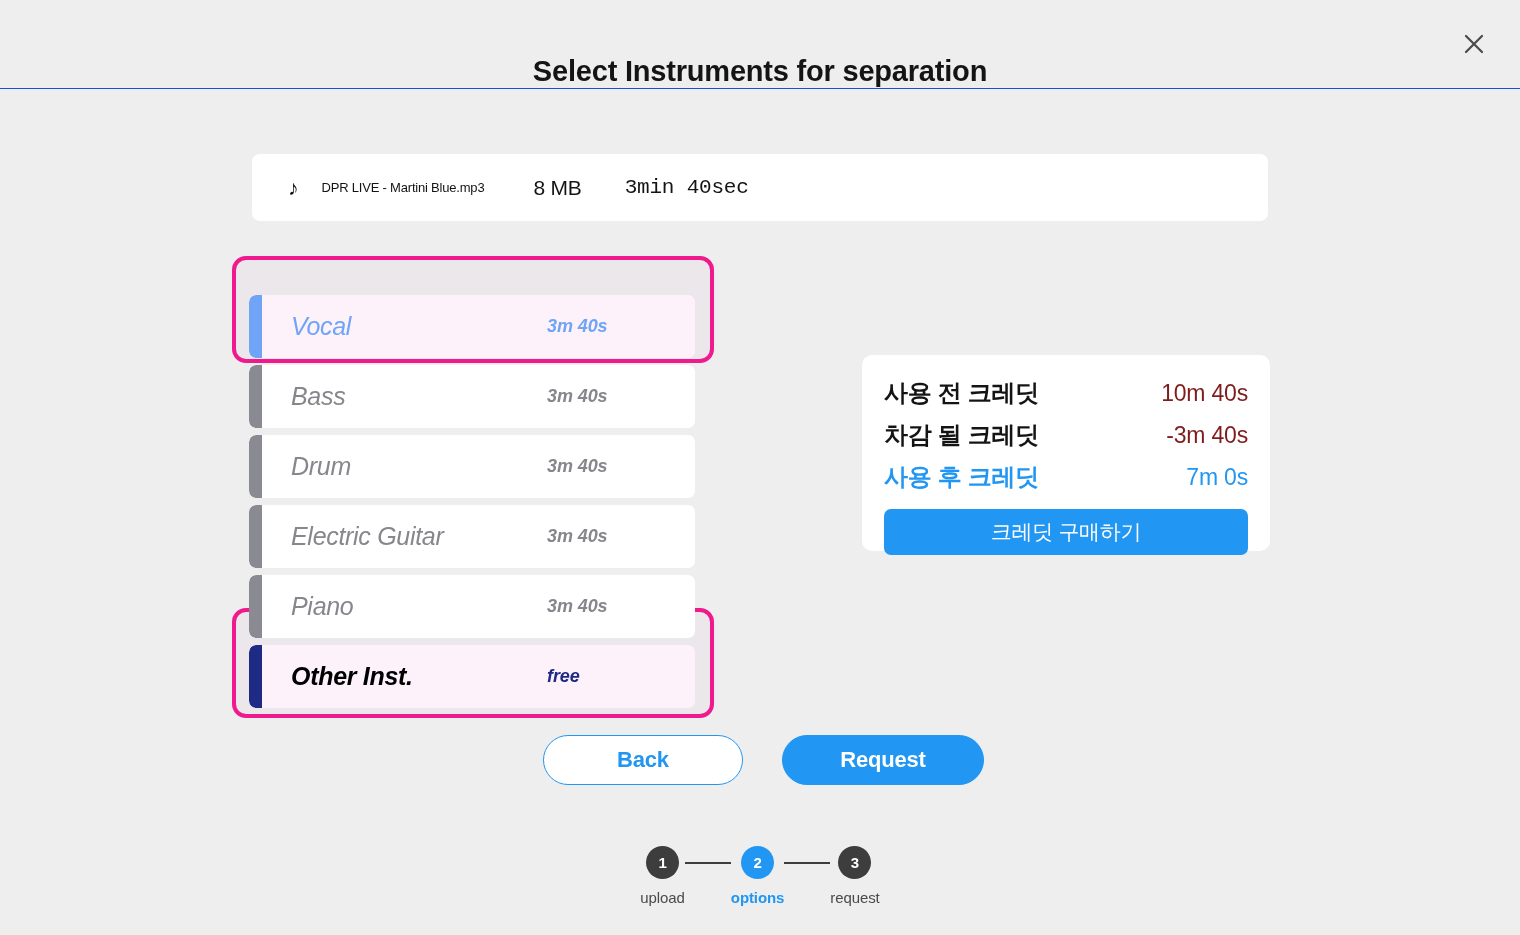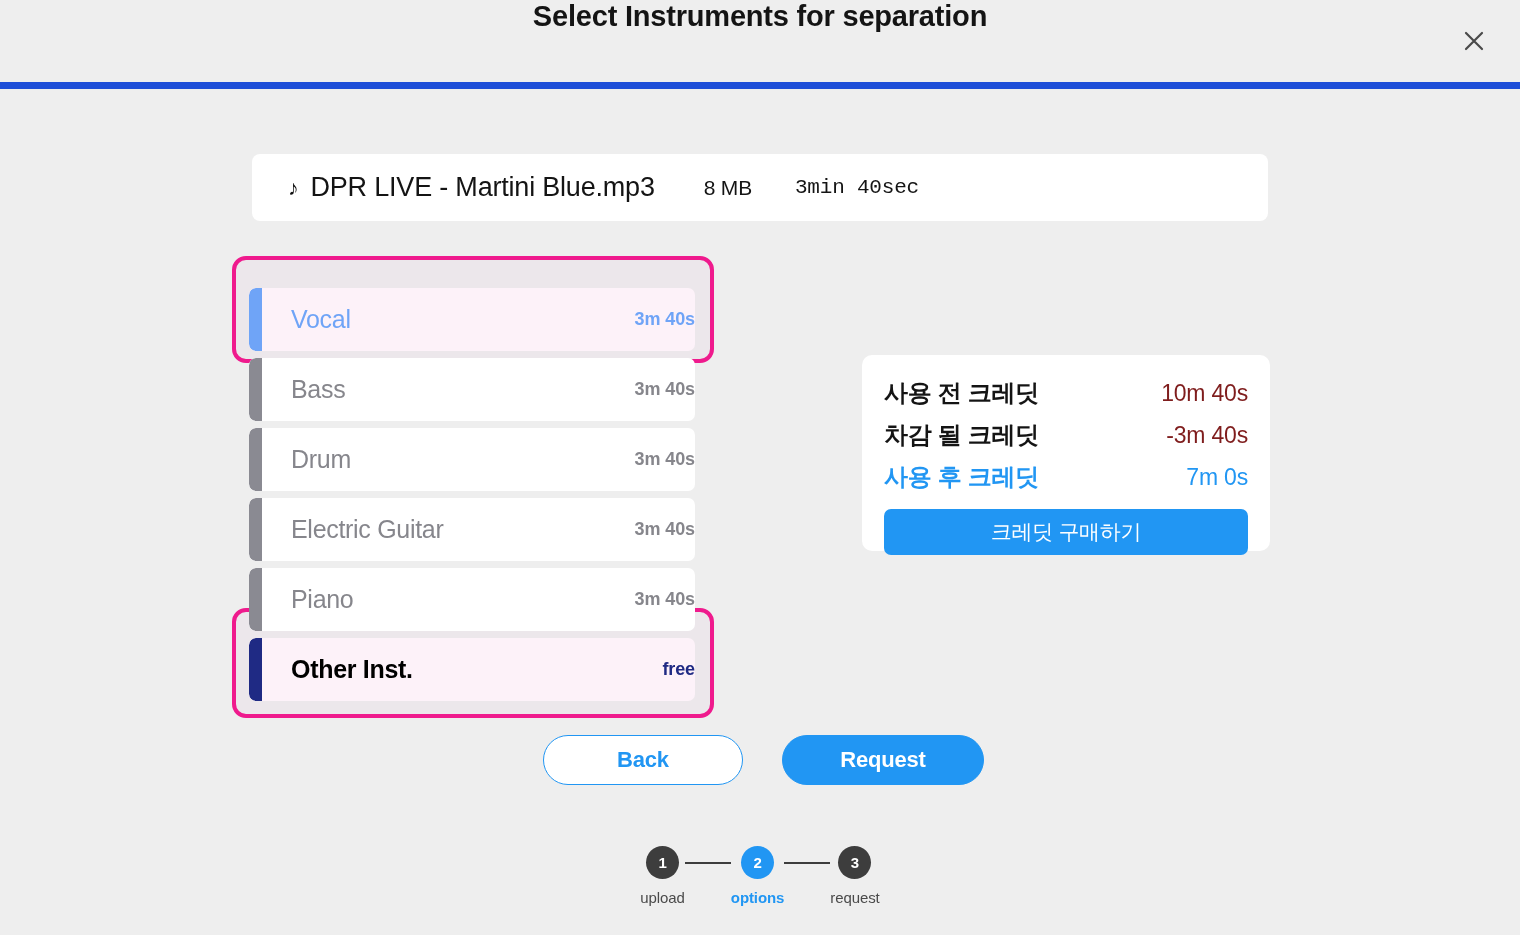--- a/index.html
+++ b/index.html
@@ -18,23 +18,23 @@
     position: relative;
     width: 1520px;
     height: 935px;
     background: #eeeeee;
   }
 
   
   .modal-header {
     position: relative;
     height: 89px;
-    border-bottom: 7px solid #1d4ed8;
-    display: flex;
-    align-items: flex-start;
+    border-bottom: 1px solid #1d4ed8;
+    display: flex;
+    align-items: flex-end;
     justify-content: center;
   }
   .modal-title {
     font-size: 29px;
     font-weight: 600;
     color: #141414;
     letter-spacing: -0.2px;
   }
   .close-button {
     position: absolute;
@@ -66,44 +66,46 @@
     align-items: center;
     padding-left: 36px;
   }
   .note-icon {
     font-size: 21px;
     color: #111;
     margin-right: 12px;
     line-height: 1;
   }
   .file-name {
-    font-size: 27px;
+    font-size: 13px;
     color: #141414;
     letter-spacing: -0.2px;
+    margin-left: 11px;
   }
   .file-size {
     font-size: 21px;
     color: #141414;
     margin-left: 49px;
     letter-spacing: -0.2px;
   }
   .file-duration {
     font-size: 21px;
     color: #141414;
     margin-left: 43px;
     letter-spacing: -0.2px;
     font-family: Liberation Mono, monospace;
   }
 
   
   .instrument-list {
     position: absolute;
     left: 249px;
-    top: 288px;
+    top: 295px;
     width: 446px;
+    font-style: italic;
   }
   .instrument-row {
     position: relative;
     width: 446px;
     height: 63px;
     margin-bottom: 7px;
     display: flex;
     align-items: center;
     border-radius: 7px;
     background: #ffffff;
@@ -123,21 +125,21 @@
   .instrument-row .inst-label {
     margin-left: 42px;
     font-size: 25px;
     color: #86868c;
     letter-spacing: -0.3px;
   }
   .instrument-row .inst-meta {
     position: absolute;
     right: 0;
     width: 148px;
-    text-align: right;
+    text-align: left;
     font-size: 18px;
     font-weight: 700;
     color: #86868c;
     letter-spacing: -0.1px;
   }
 
   
   .instrument-row.selected-vocal { background: #fdf2f9; }
   .instrument-row.selected-vocal .accent { background: #6fa4f7; }
   .instrument-row.selected-vocal .inst-label { color: #6fa4f7; }

